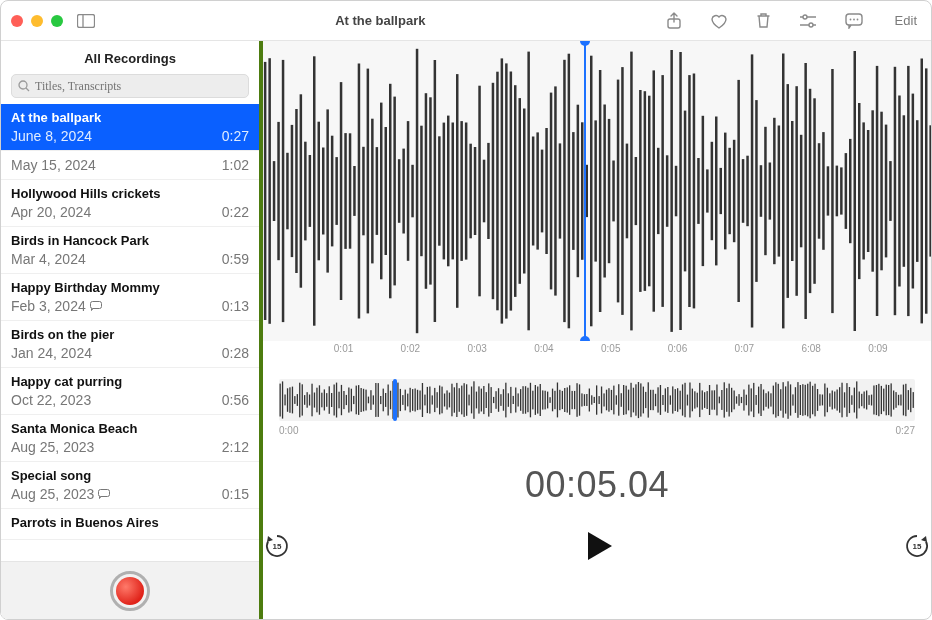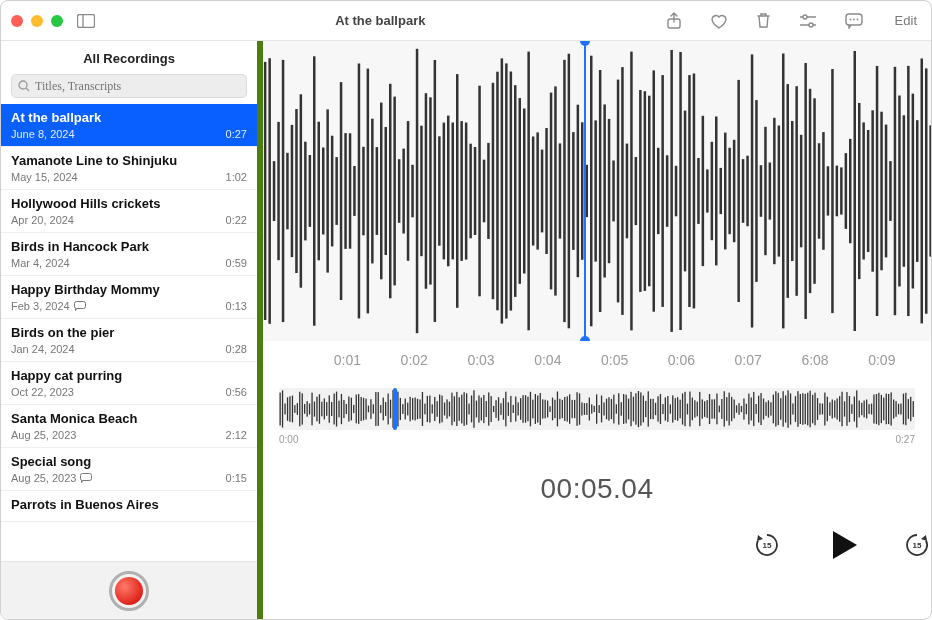--- a/index.html
+++ b/index.html
@@ -7,46 +7,46 @@
   .window { width: 932px; height: 620px; border: 1px solid #d0d0d0; border-radius: 8px; overflow: hidden; display: flex; flex-direction: column; background: #fff; }
   .titlebar { height: 40px; display: flex; align-items: center; padding: 0 10px; border-bottom: 1px solid #e5e5e5; }
   .traffic { display: flex; gap: 8px; align-items: center; }
   .dot { width: 12px; height: 12px; border-radius: 50%; }
   .tb-icon { margin-left: 14px; color: #7a7a7a; display:flex; align-items:center; }
   .title { flex: 1; text-align: center; font-size: 13px; font-weight: 600; color: #444; }
   .toolbar-right { display: flex; align-items: center; gap: 28px; color: #7a7a7a; }
   .toolbar-right svg { display:block; }
   .edit-btn { font-size: 13px; color: #7a7a7a; padding: 2px 4px; }
   .body { flex: 1; display: flex; min-height: 0; }
-  .sidebar { width: 262px; border-right: 6px solid #4d7c0f; display: flex; flex-direction: column; min-height: 0; background: #fff; }
+  .sidebar { width: 262px; border-right: 4px solid #4d7c0f; display: flex; flex-direction: column; min-height: 0; background: #fff; }
   .sidebar-header { text-align: center; font-size: 13px; font-weight: 700; padding: 10px 0 8px; color: #222; }
   .search { margin: 0 10px 6px; height: 24px; background: #ededed; border: 1px solid #dcdcdc; border-radius: 5px; display: flex; align-items: center; padding: 0 6px; gap: 5px; color: #8a8a8a; }
   .search input { border: none; background: transparent; outline: none; font-size: 12px; flex:1; color:#333;font-family:Liberation Serif, serif; }
   .list { flex: 1; overflow: hidden; }
   .rec { padding: 6px 10px 6px 10px; border-bottom: 1px solid #efefef; display: flex; flex-direction: column; gap: 3px; }
   .rec .line1 { font-size: 13px; font-weight: 700; color: #111; }
-  .rec .line2 { display: flex; align-items: center; font-size: 11px; color: #777; justify-content: center; }
+  .rec .line2 { display: flex; align-items: center; font-size: 14px; color: #777; justify-content: center; }
   .rec .line2 .date { flex: 1; display:flex; align-items:center; gap:4px; }
   .rec.selected { background: #0a60ff; color: #fff; }
   .rec.selected .line1 { color: #fff; }
   .rec.selected .line2 { color: #e0ecff; }
   .record-bar { height: 58px; border-top: 1px solid #e5e5e5; display: flex; align-items: center; justify-content: center; background: #f2f2f2; }
   .record-btn { width: 40px; height: 40px; border-radius: 50%; border: 3px solid #b0b0b0; display:flex; align-items:center; justify-content:center; }
   .record-btn .inner { width: 28px; height: 28px; border-radius: 50%; background: radial-gradient(circle at 35% 35%, #ff7a6a, #e0231a 70%); }
   .main { flex: 1; display: flex; flex-direction: column; min-height: 0; }
   .wave-area { position: relative; height: 300px; background: #f7f7f7; overflow: hidden; }
   .wave-svg { position: absolute; left: 0; top: 0; }
-  .timeline { height: 24px; display: flex; font-size: 14px; color: #9a9a9a; align-items:flex-start; padding-top:2px;margin-top:9px; }
+  .timeline { height: 24px; display: flex; font-size: 10px; color: #9a9a9a; align-items:flex-start; padding-top:2px; }
   .timeline span { flex:1; text-align:left; padding-left:4px; }
   .mini-area { position: relative; height: 42px; margin: 14px 16px 0; background: #f2f2f2; border-radius: 2px; overflow: hidden; }
   .mini-svg { position: absolute; left:0; top:0; }
   .mini-playhead { position:absolute; top:0; bottom:0; width:4px; background:#1d72ff; border-radius:2px; }
   .mini-range { display:flex; justify-content:space-between; font-size:10px; color:#9a9a9a; margin:4px 16px 0;gap:24px; }
-  .timecode { text-align:center; font-size:28px; color:#555; margin-top:28px; font-variant-numeric: tabular-nums; letter-spacing: .5px; }
-  .controls { display:flex; justify-content:flex-end; align-items:center; gap:46px; margin-top:26px; color:#333; }
+  .timecode { text-align:center; font-size:36px; color:#555; margin-top:28px; font-variant-numeric: tabular-nums; letter-spacing: .5px; }
+  .controls { display:flex; justify-content:space-between; align-items:center; gap:46px; margin-top:26px; color:#333; }
   .skip { width:28px; height:28px; position:relative; color:#333; }
   .skip svg { display:block; }
   .play { width:0; height:0; border-left:24px solid #111; border-top:14px solid transparent; border-bottom:14px solid transparent; margin-left:6px; }
   .playhead-main { position:absolute; top:0; bottom:0; width:2px; background:#1d72ff; }
   .playhead-main::before, .playhead-main::after { content:""; position:absolute; left:-4px; width:10px; height:10px; background:#1d72ff; border-radius:50%; }
   .playhead-main::before { top:-5px; } .playhead-main::after { bottom:-5px; }
 </style>
 </head>
 <body>
 
@@ -114,21 +114,20 @@
       </div>
       <div class="list" id="rec-list">
           <div class="rec selected">
             <div class="line1">At the ballpark</div>
             <div class="line2">
               <span class="date">June 8, 2024 </span>
               <span>0:27</span>
             </div>
           </div>
           <div class="rec">
-            <div class="line1">Yamanote Line to Shinjuku</div>
             <div class="line2">
               <span class="date">May 15, 2024 </span>
               <span>1:02</span>
             </div>
           </div>
           <div class="rec">
             <div class="line1">Hollywood Hills crickets</div>
             <div class="line2">
               <span class="date">Apr 20, 2024 </span>
               <span>0:22</span>

